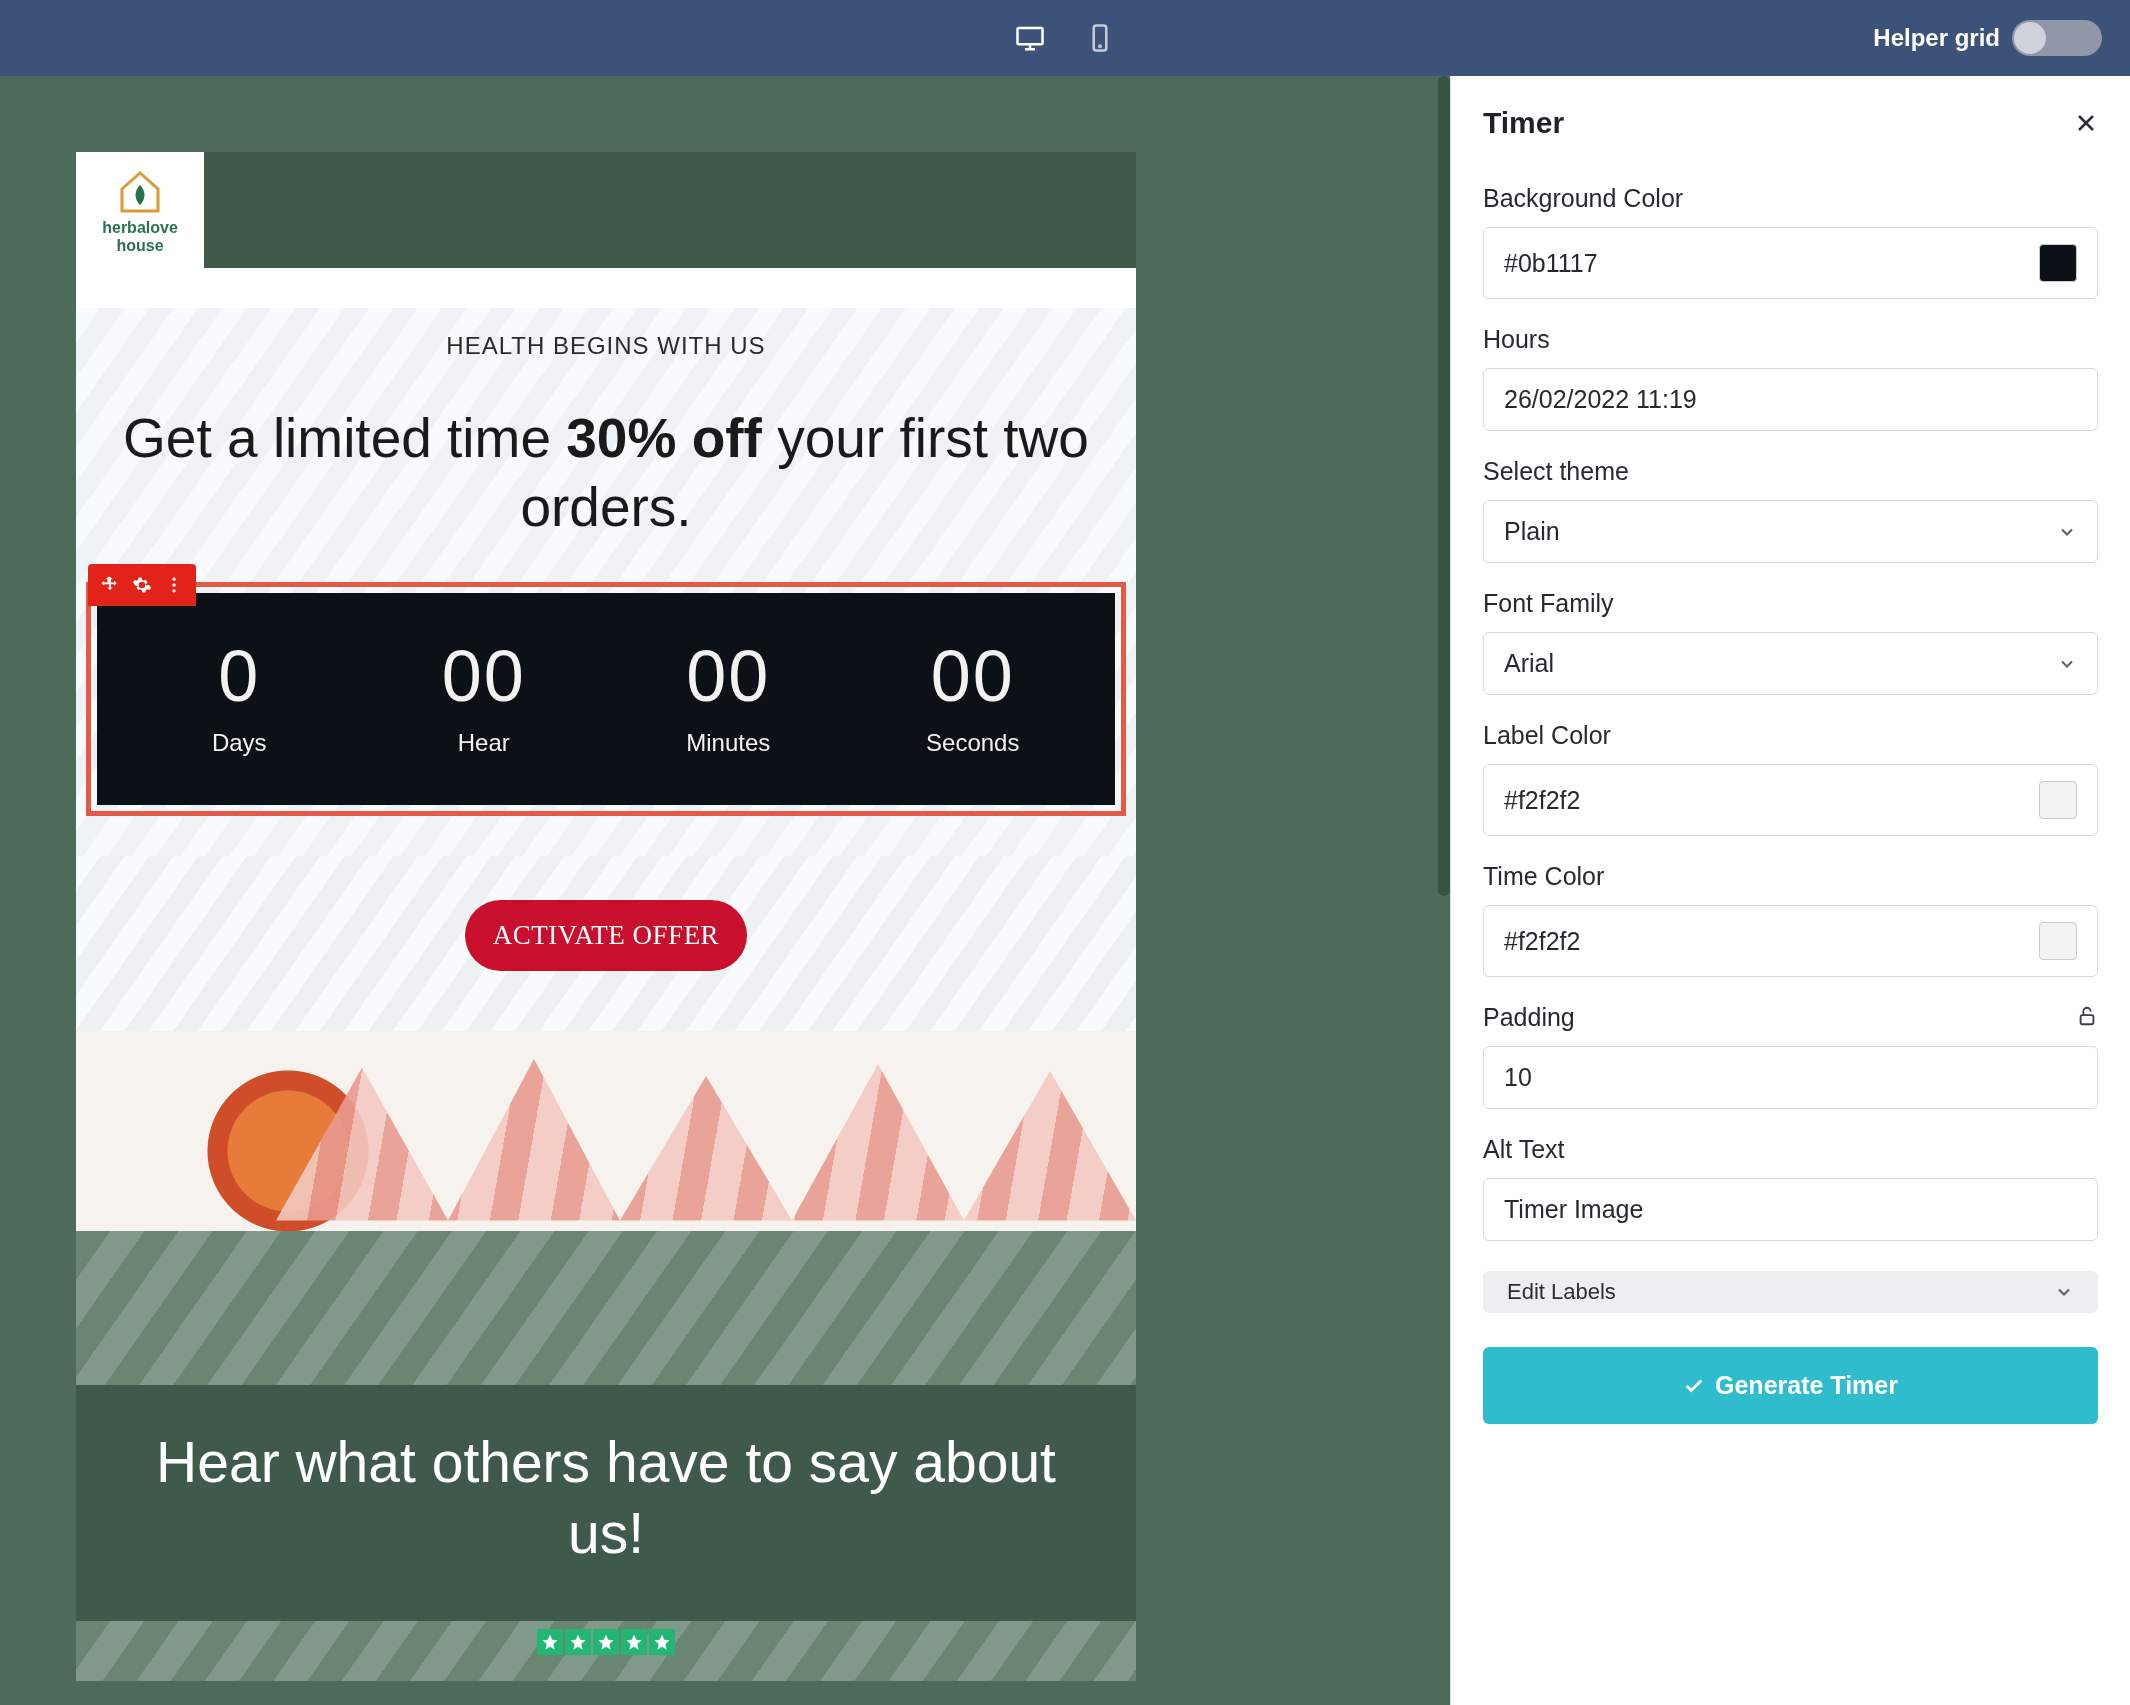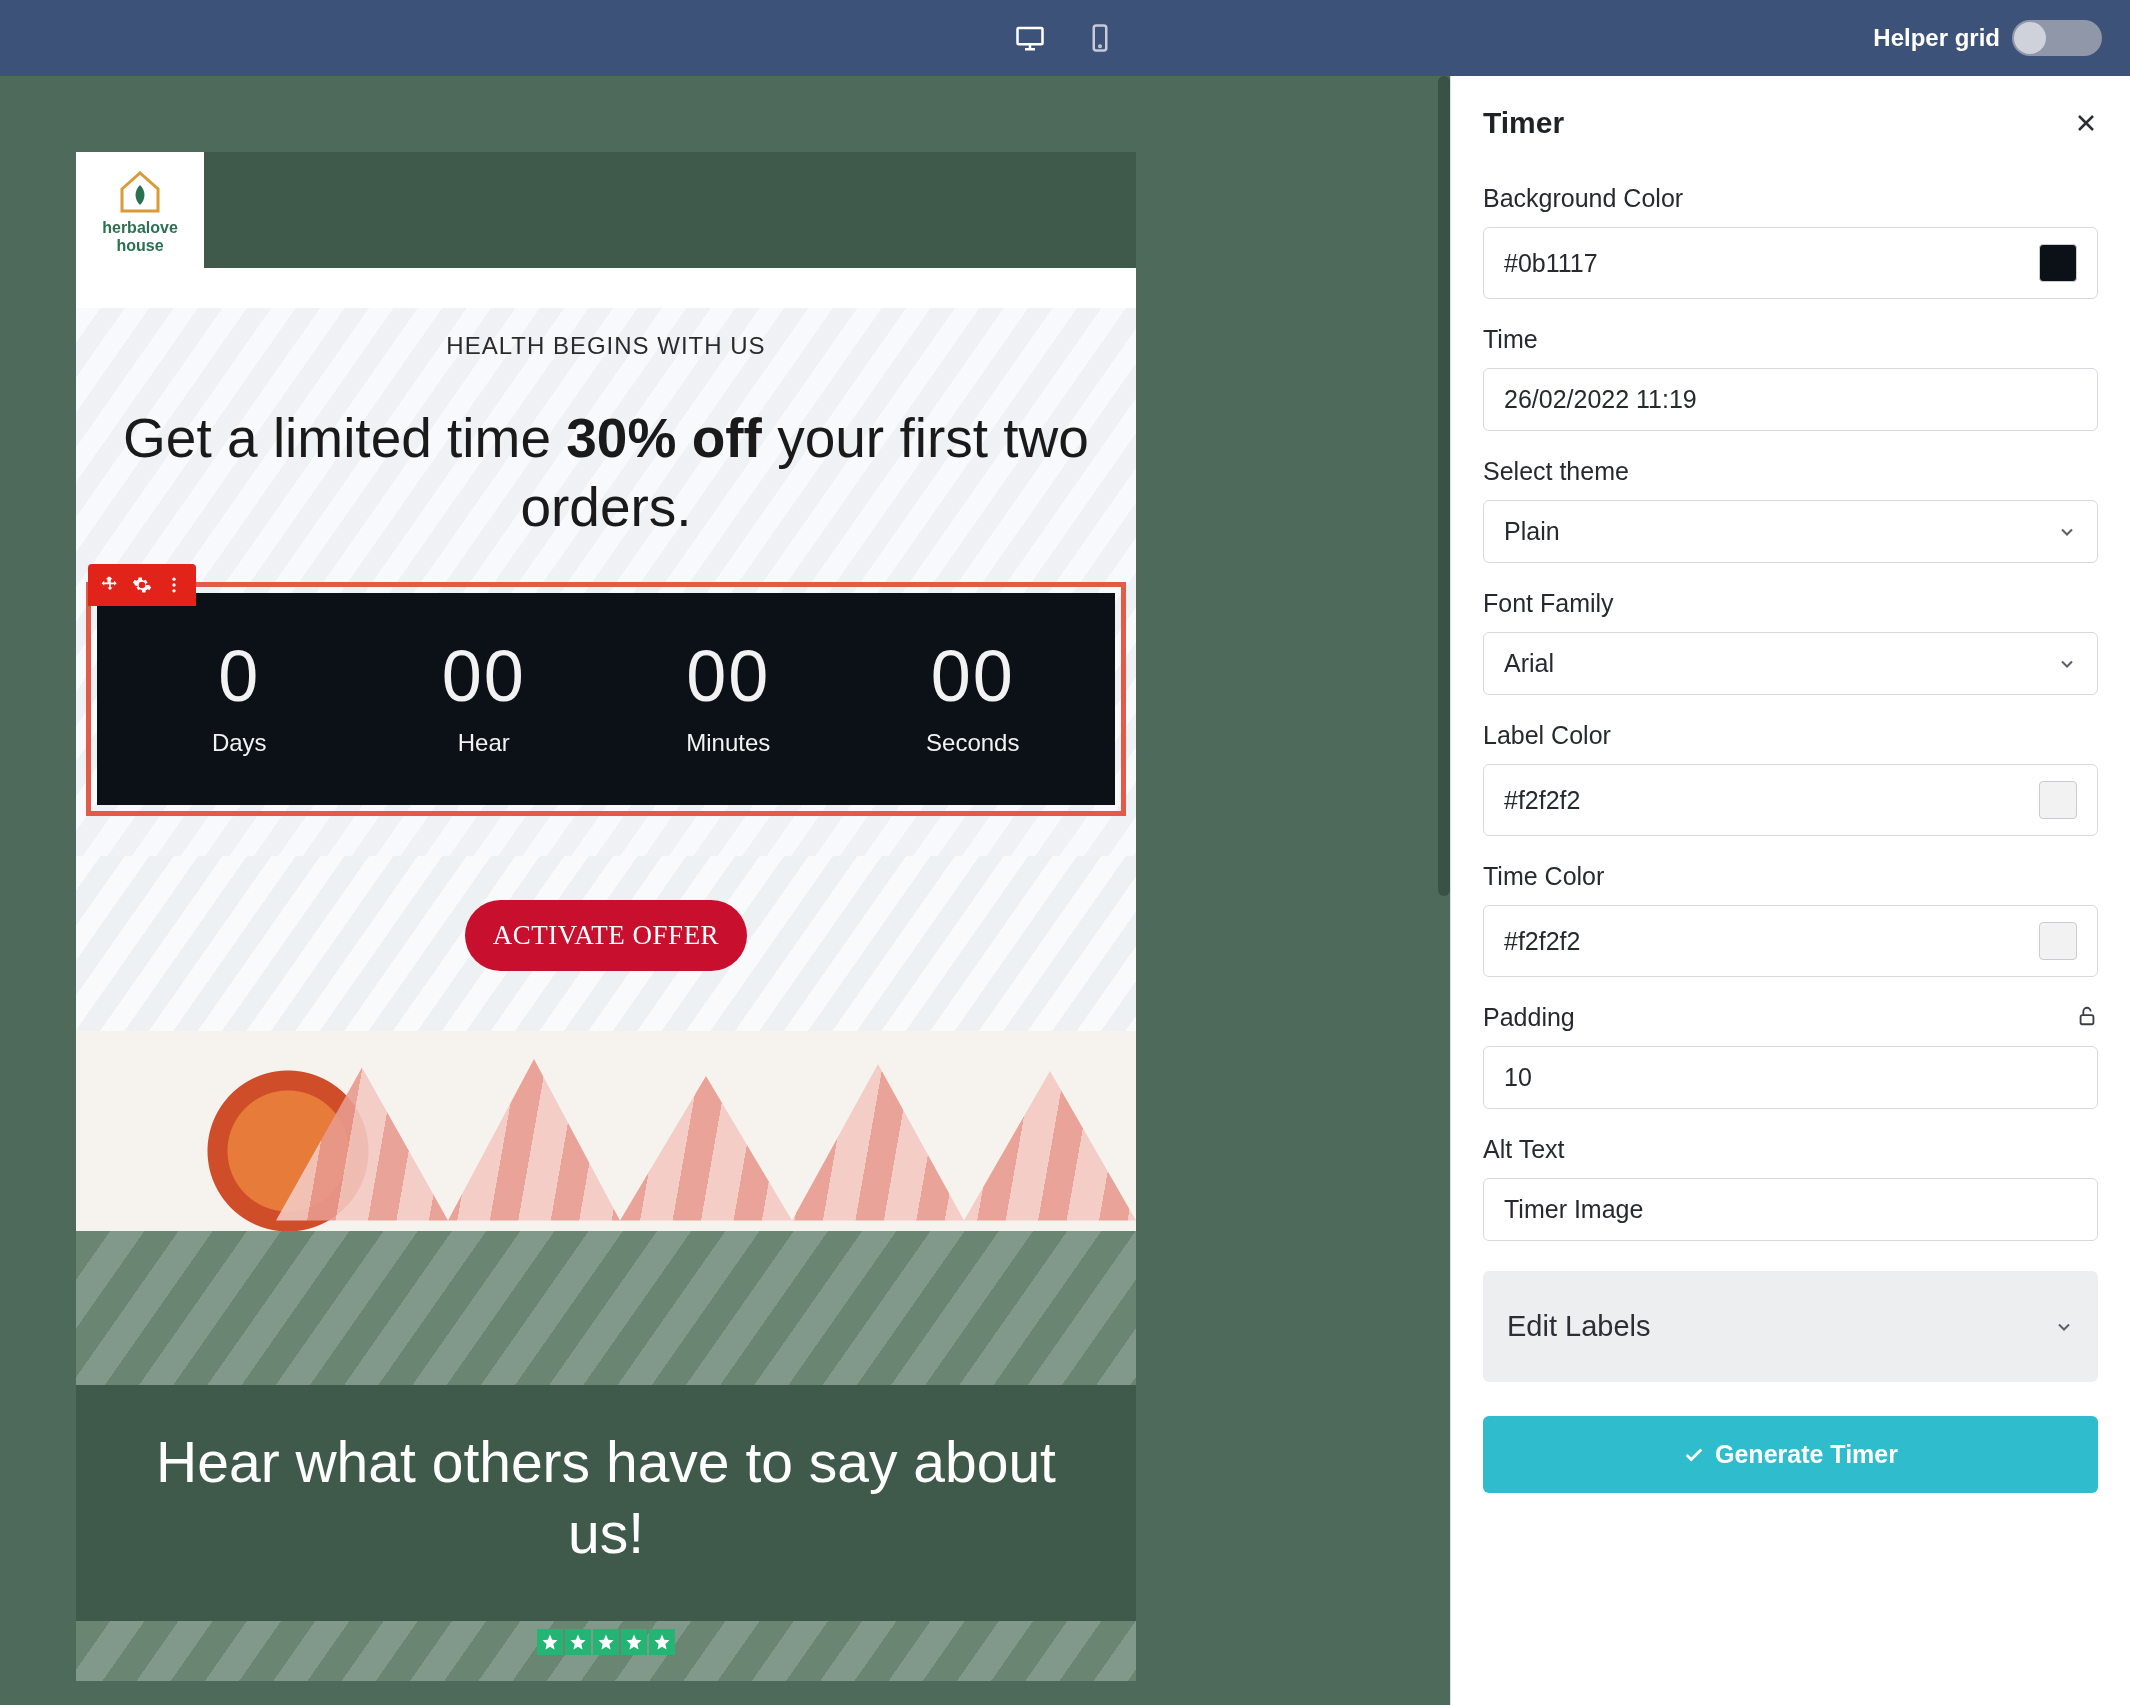--- a/index.html
+++ b/index.html
@@ -294,25 +294,25 @@
     justify-content: space-between;
     cursor: pointer;
     background:#fff;
   }
   .chev { width: 20px; height: 20px; color:#5c6166;}
   .label-row { display:flex; align-items:center; justify-content:space-between;}
   .lock { width:22px;height:22px;color:#3a3f44;}
   .accordion {
     background: #eceeef;
     border-radius: 6px;
-    padding: 39px 24px;
+    padding: 8px 24px;
     display: flex;
     align-items: center;
     justify-content: space-between;
-    font-size: 29px;
+    font-size: 22px;
     color: #2b2f33;
     cursor: pointer;
     margin-top: 16px;
   }
   .gen-btn {
     margin-top: 20px;
     background: #2fbccc;
     color: #fff;
     border-radius: 6px;
     padding: 24px;
@@ -465,21 +465,21 @@
       </span>
     </div>
     <div class="panel-body">
 
       <div class="field-label">Background Color</div>
       <div class="field">
         <input value="#0b1117" style="">
         <span class="swatch" id="sw-bg" style="background: rgb(11, 17, 23);"></span>
       </div>
 
-      <div class="field-label">Time</div>
+      <div class="field-label">Hours</div>
       <div class="field">
         <input value="26/02/2022 11:19" style="">
       </div>
 
       <div class="field-label">Select theme</div>
       <div class="select">
         <span>Plain</span>
         <svg class="chev" viewBox="0 0 24 24" fill="none" stroke="currentColor" stroke-width="2.5">
             <path d="M6 9l6 6 6-6"></path>
           </svg>

